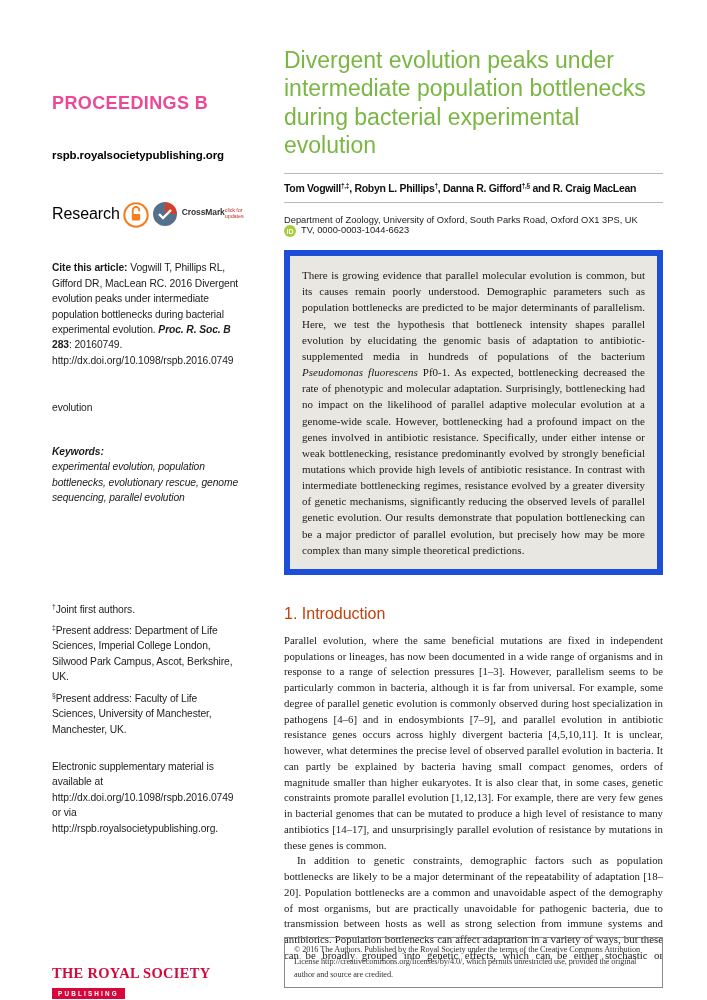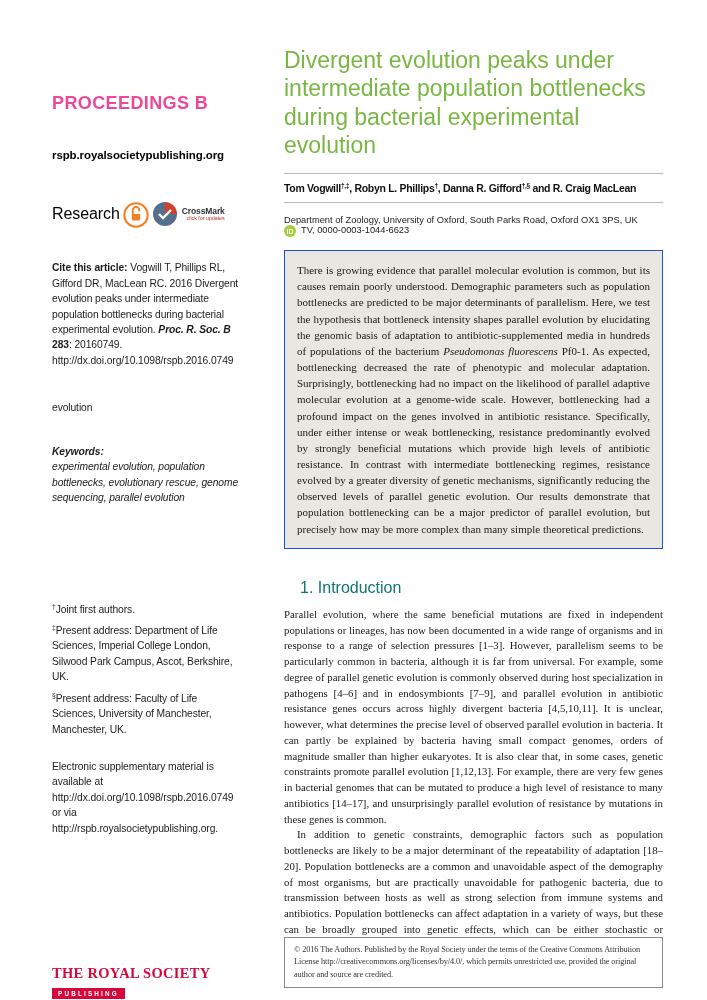--- a/index.html
+++ b/index.html
@@ -5,21 +5,21 @@
   html,body{margin:0;padding:0;background:#ffffff;}
   body{width:707px;height:1000px;overflow:hidden;font-family:"Liberation Sans",sans-serif;color:#1c1c1c;}
   .page{position:relative;width:707px;height:1000px;box-sizing:border-box;display:flex;padding:46px 48px 0 52px;}
   
   .sidebar{width:188px;flex:none;font-size:10.3px;line-height:1.5;letter-spacing:-0.1px;}
   .brand{color:#ec4899;font-size:18px;font-weight:bold;letter-spacing:0.4px;margin-top:44px;}
   .site{font-weight:bold;font-size:11.5px;margin-top:30px;color:#000;}
   .research-row{margin-top:36px;display:flex;align-items:center;gap:2px;}
   .research{font-size:16px;color:#000;}
   .cm-badge{display:flex;align-items:center;gap:4px;}
-  .cm-text{display:flex;flex-direction:column;line-height:1.05;align-items:flex-end;}
+  .cm-text{display:flex;flex-direction:row;line-height:1.05;}
   .cm-title{font-size:8.5px;font-weight:bold;color:#333;}
   .cm-sub{font-size:5.5px;color:#c0392b;}
   .cite{margin-top:32px;}
   .cite b{font-weight:bold;}
   .cite .jrnl{font-style:italic;font-weight:bold;}
   .cite .vol{font-weight:bold;}
   .cite .doi{display:block;}
   .recv{margin-top:46px;}
   .block-label{font-weight:bold;}
   .subject{margin-top:32px;}
@@ -38,23 +38,23 @@
   .orcid-icon{display:inline-flex;width:12px;height:12px;border-radius:50%;background:#a6ce39;color:#fff;font-size:7px;font-weight:bold;align-items:center;justify-content:center;margin-right:5px;vertical-align:-2px;}
   
   .main{width:379px;flex:none;margin-left:44px;position:relative;}
   .title{color:#79b642;font-size:23px;line-height:1.23;font-weight:normal;margin:0;}
   .rule{border:none;border-top:1px solid #b9b9b9;margin:14px 0 0 0;}
   .authors-line{padding:8px 0;font-size:10.5px;font-weight:bold;letter-spacing:-0.3px;white-space:nowrap;color:#111;}
   .authors-line sup{font-size:0.62em;vertical-align:super;line-height:0;font-weight:bold;}
   .rule2{border:none;border-top:1px solid #b9b9b9;margin:0;}
   .affiliation{margin-top:12px;font-size:9.3px;color:#222;}
   .orcid-line{font-size:9.3px;color:#222;display:flex;}
-  .abstract{margin-top:13px;background:#e9e7e2;border:1px solid #1d4ed8;padding:11px 12px;font-family:"Liberation Serif",serif;font-size:11px;line-height:1.47;text-align:justify;color:#1a1a1a;}
+  .abstract{margin-top:13px;background:#e9e7e2;border:6px solid #1d4ed8;padding:11px 12px;font-family:"Liberation Serif",serif;font-size:11px;line-height:1.47;text-align:justify;color:#1a1a1a;}
   .abstract .species{font-style:italic;}
-  .section-heading{margin:30px 0 0 16px;color:#0f766e;font-size:16px;font-weight:normal;}
+  .section-heading{margin:30px 0 0 0;color:#c2410c;font-size:16px;font-weight:normal;}
   .intro-body{margin-top:10px;font-family:"Liberation Serif",serif;font-size:10.8px;line-height:1.46;text-align:justify;color:#1a1a1a;max-height:334px;overflow:hidden;}
   .intro-body p{margin:0;}
   .intro-body p.indented{text-indent:13px;}
   .copyright-box{position:absolute;left:0;bottom:12px;width:379px;box-sizing:border-box;border:1px solid #8a8a8a;padding:6px 9px;font-size:8.3px;line-height:1.5;color:#333;letter-spacing:-0.1px;font-family:Liberation Serif, serif;}
 </style>
 </head>
 <body>
 
 <div class="page">
 

